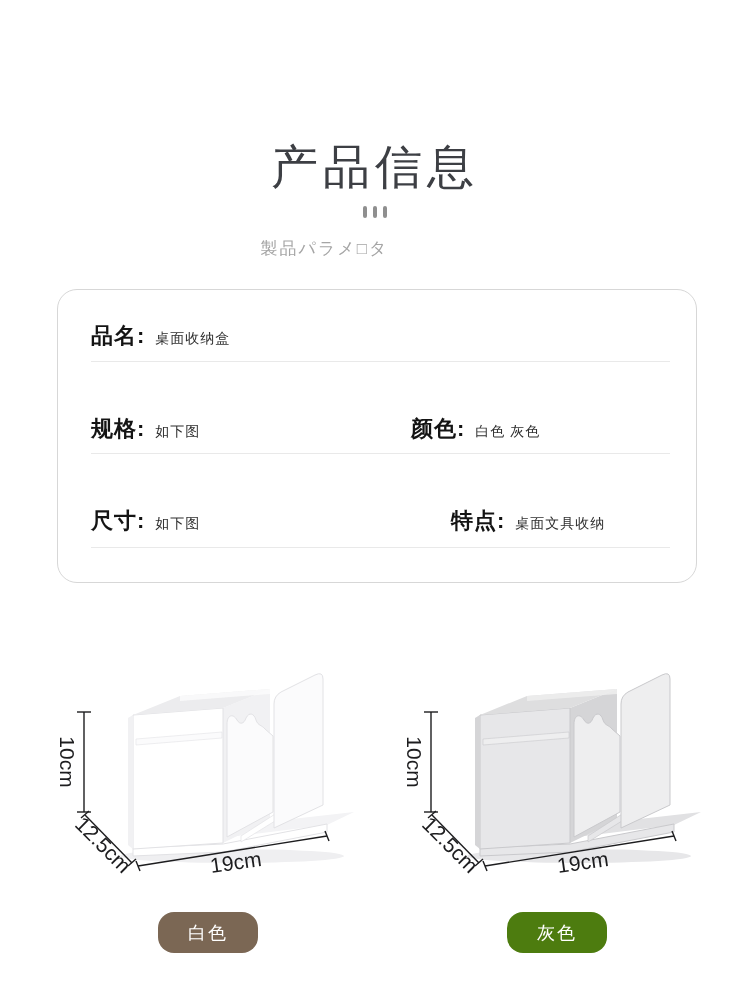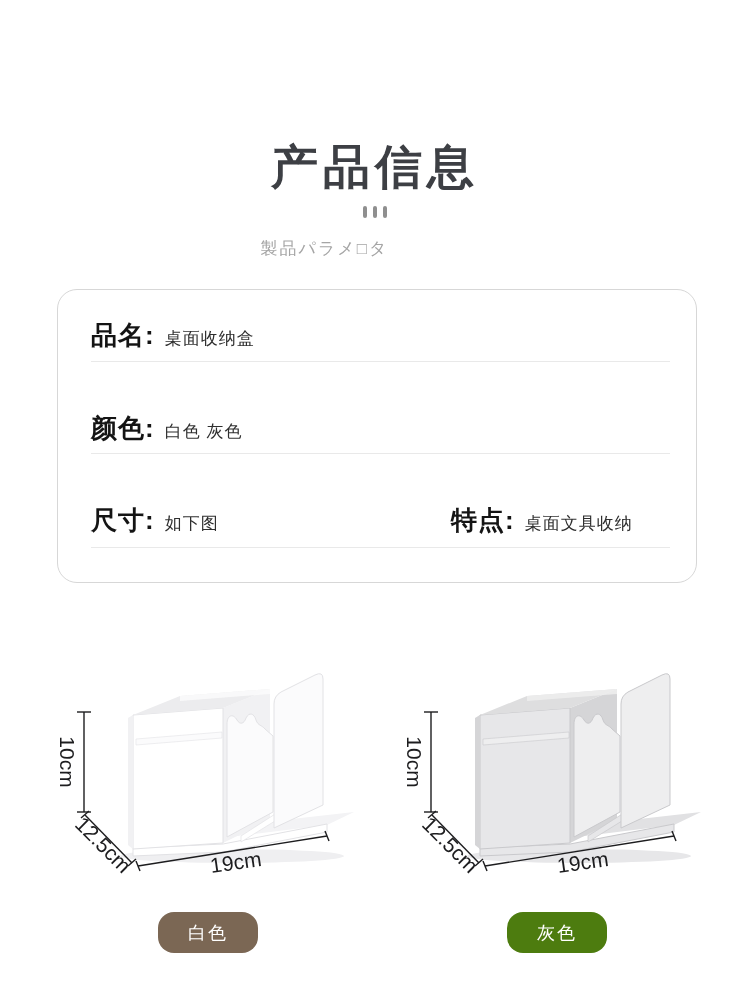--- a/index.html
+++ b/index.html
@@ -1,36 +1,36 @@
 <!DOCTYPE html>
 <html><head>
 <meta charset="utf-8">
 <style>
   html,body{margin:0;padding:0;background:#ffffff;}
   .page{position:relative;width:750px;height:999px;margin:0 auto;background:#ffffff;overflow:hidden;
         font-family:"Liberation Sans","DejaVu Sans",sans-serif;}
 
   
   .title{position:absolute;left:0;top:136px;width:750px;text-align:center;
-         font-size:47px;font-weight:700;letter-spacing:5px;color:#3d3f44;}
+         font-size:47px;font-weight:400;letter-spacing:5px;color:#3d3f44;}
   .divider-bars{position:absolute;left:0;top:206px;width:750px;display:flex;justify-content:center;gap:6px;}
   .divider-bars span{display:block;width:4px;height:12px;border-radius:2px;background:#8f8f8f;}
   .subtitle{position:absolute;left:0;top:237px;width:649px;text-align:center;
             font-size:17px;letter-spacing:2px;color:#a5a5a5;}
 
   
   .spec-card{position:absolute;left:57px;top:289px;width:640px;height:294px;box-sizing:border-box;
              border:1px solid #d7d7d7;border-radius:20px;background:#ffffff;padding:0 26px 0 33px;}
   .spec-row{display:grid;grid-template-columns:320px 1fr;align-items:center;border-bottom:1px solid #e9e9e9;box-sizing:border-box;}
   .spec-row.r1{height:72px;padding-top:20px;}
   .spec-row.r2{height:92px;padding-top:42px;}
   .spec-row.r3{height:94px;padding-top:40px;gap:40px;}
   .spec-cell{white-space:nowrap;}
-  .spec-label{font-size:26px;font-weight:700;color:#141414;letter-spacing:1px;}
-  .spec-value{font-size:17px;color:#2f2f2f;margin-left:10px;letter-spacing:1px;}
+  .spec-label{font-size:22px;font-weight:700;color:#141414;letter-spacing:1px;}
+  .spec-value{font-size:14px;color:#2f2f2f;margin-left:10px;letter-spacing:1px;}
 
   
   .figure{position:absolute;width:320px;height:230px;}
   .figure.left{left:36px;top:668px;}
   .figure.right{left:383px;top:668px;}
   .figure svg{width:100%;height:100%;display:block;}
   .dim-text{font-family:"Liberation Sans","DejaVu Sans",sans-serif;font-size:21px;font-weight:500;}
 
   
   .badge{position:absolute;top:912px;width:100px;height:41px;border-radius:16px;
@@ -54,20 +54,23 @@
 
   <div class="subtitle">製品パラメ□タ</div>
 
   <div class="spec-card">
     <div class="spec-row r1">
       <div class="spec-cell">
         <span class="spec-label">品名:</span><span class="spec-value">桌面收纳盒</span>
       </div>
     </div>
     <div class="spec-row r2">
+      <div class="spec-cell">
+        <span class="spec-label">规格:</span><span class="spec-value">如下图</span>
+      </div>
       <div class="spec-cell">
         <span class="spec-label">颜色:</span><span class="spec-value">白色 灰色</span>
       </div>
     </div>
     <div class="spec-row r3">
       <div class="spec-cell">
         <span class="spec-label">尺寸:</span><span class="spec-value">如下图</span>
       </div>
       <div class="spec-cell">
         <span class="spec-label">特点:</span><span class="spec-value">桌面文具收纳</span>

